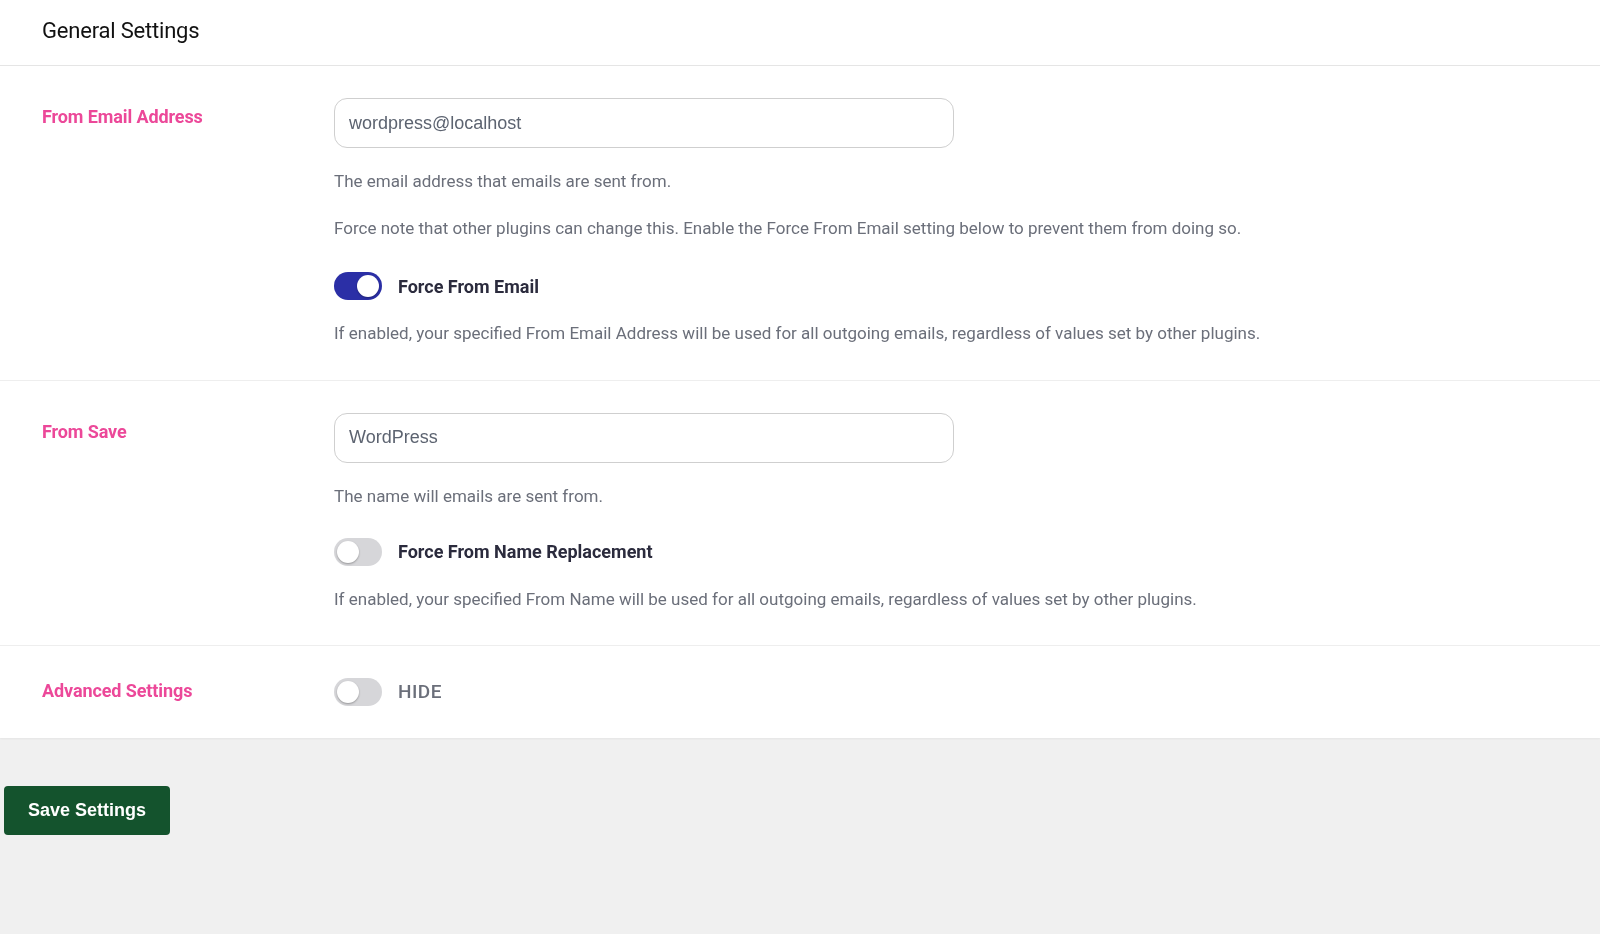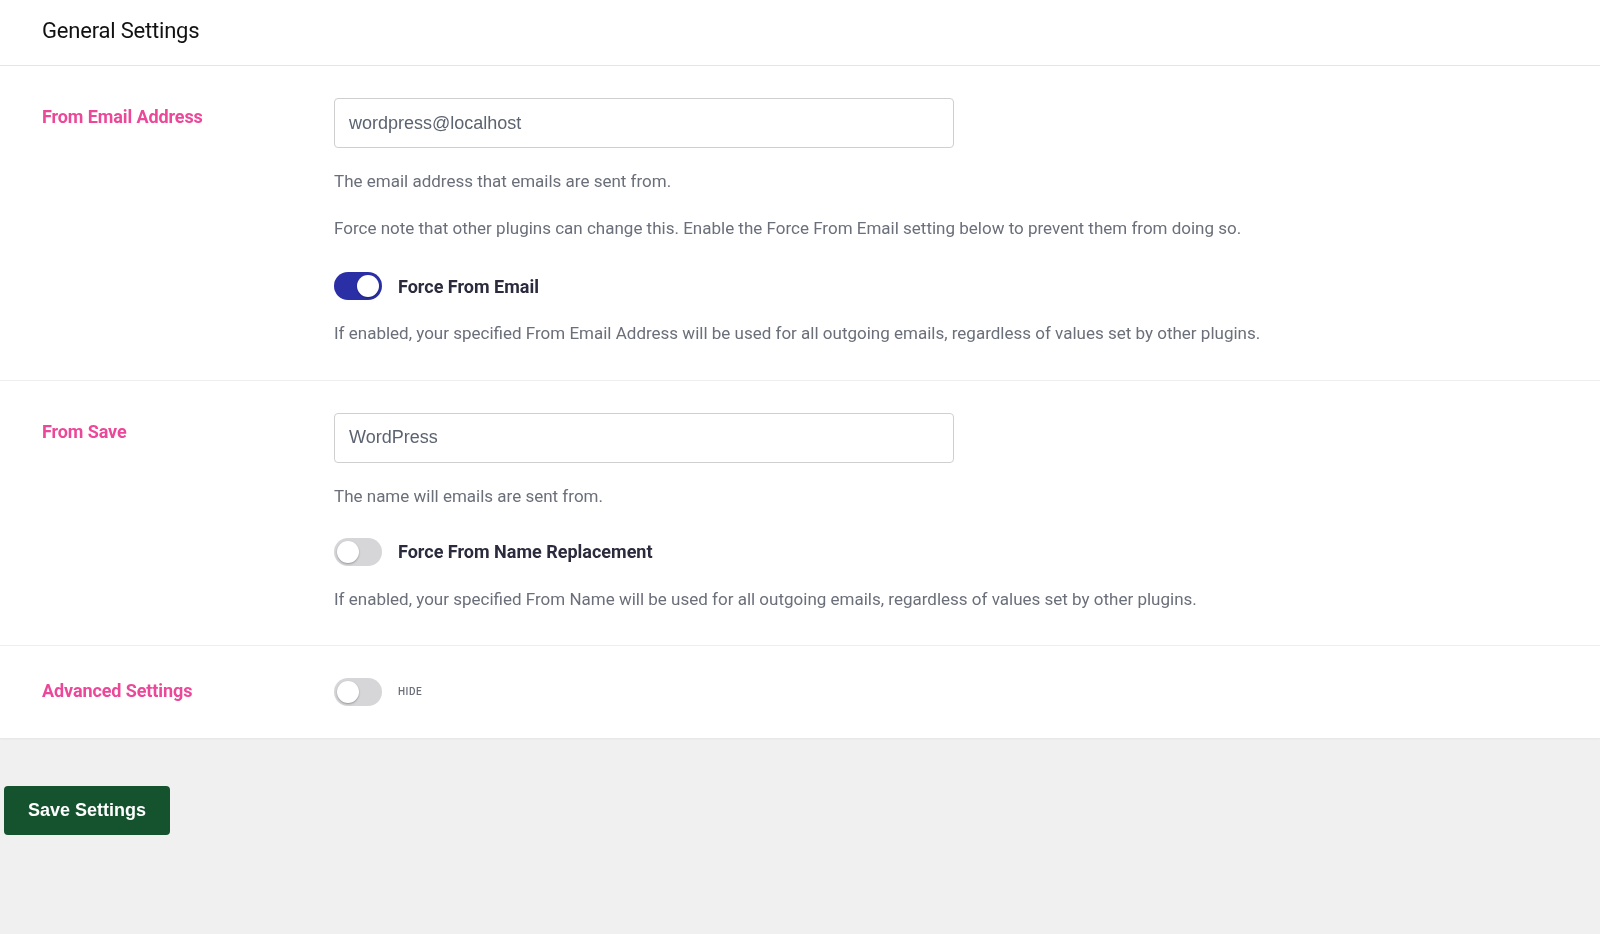--- a/index.html
+++ b/index.html
@@ -54,21 +54,21 @@
     min-width: 0;
   }
   .text-input {
     width: 620px;
     max-width: 100%;
     height: 50px;
     padding: 10px 14px;
     font-size: 18px;
     color: #5c6370;
     border: 1px solid #cfcfcf;
-    border-radius: 4px;
+    border-radius: 13px;
     background: #fff;
     outline: none;
   }
   .desc {
     font-size: 17px;
     line-height: 1.6;
     color: #6b6f7a;
     margin-top: 20px;
   }
   .toggle-line {
@@ -84,21 +84,21 @@
     margin-top: 0;
     align-items: center;
   }
   .toggle-label {
     font-size: 18px;
     font-weight: 700;
     color: #2b2b3d;
   }
   .toggle-label.caps {
     font-weight: 500;
-    font-size: 10px;
+    font-size: 19px;
     color: #6b6f7a;
     letter-spacing: 0.5px;
   }
   
   .switch {
     position: relative;
     width: 48px;
     height: 28px;
     border-radius: 28px;
     cursor: pointer;

